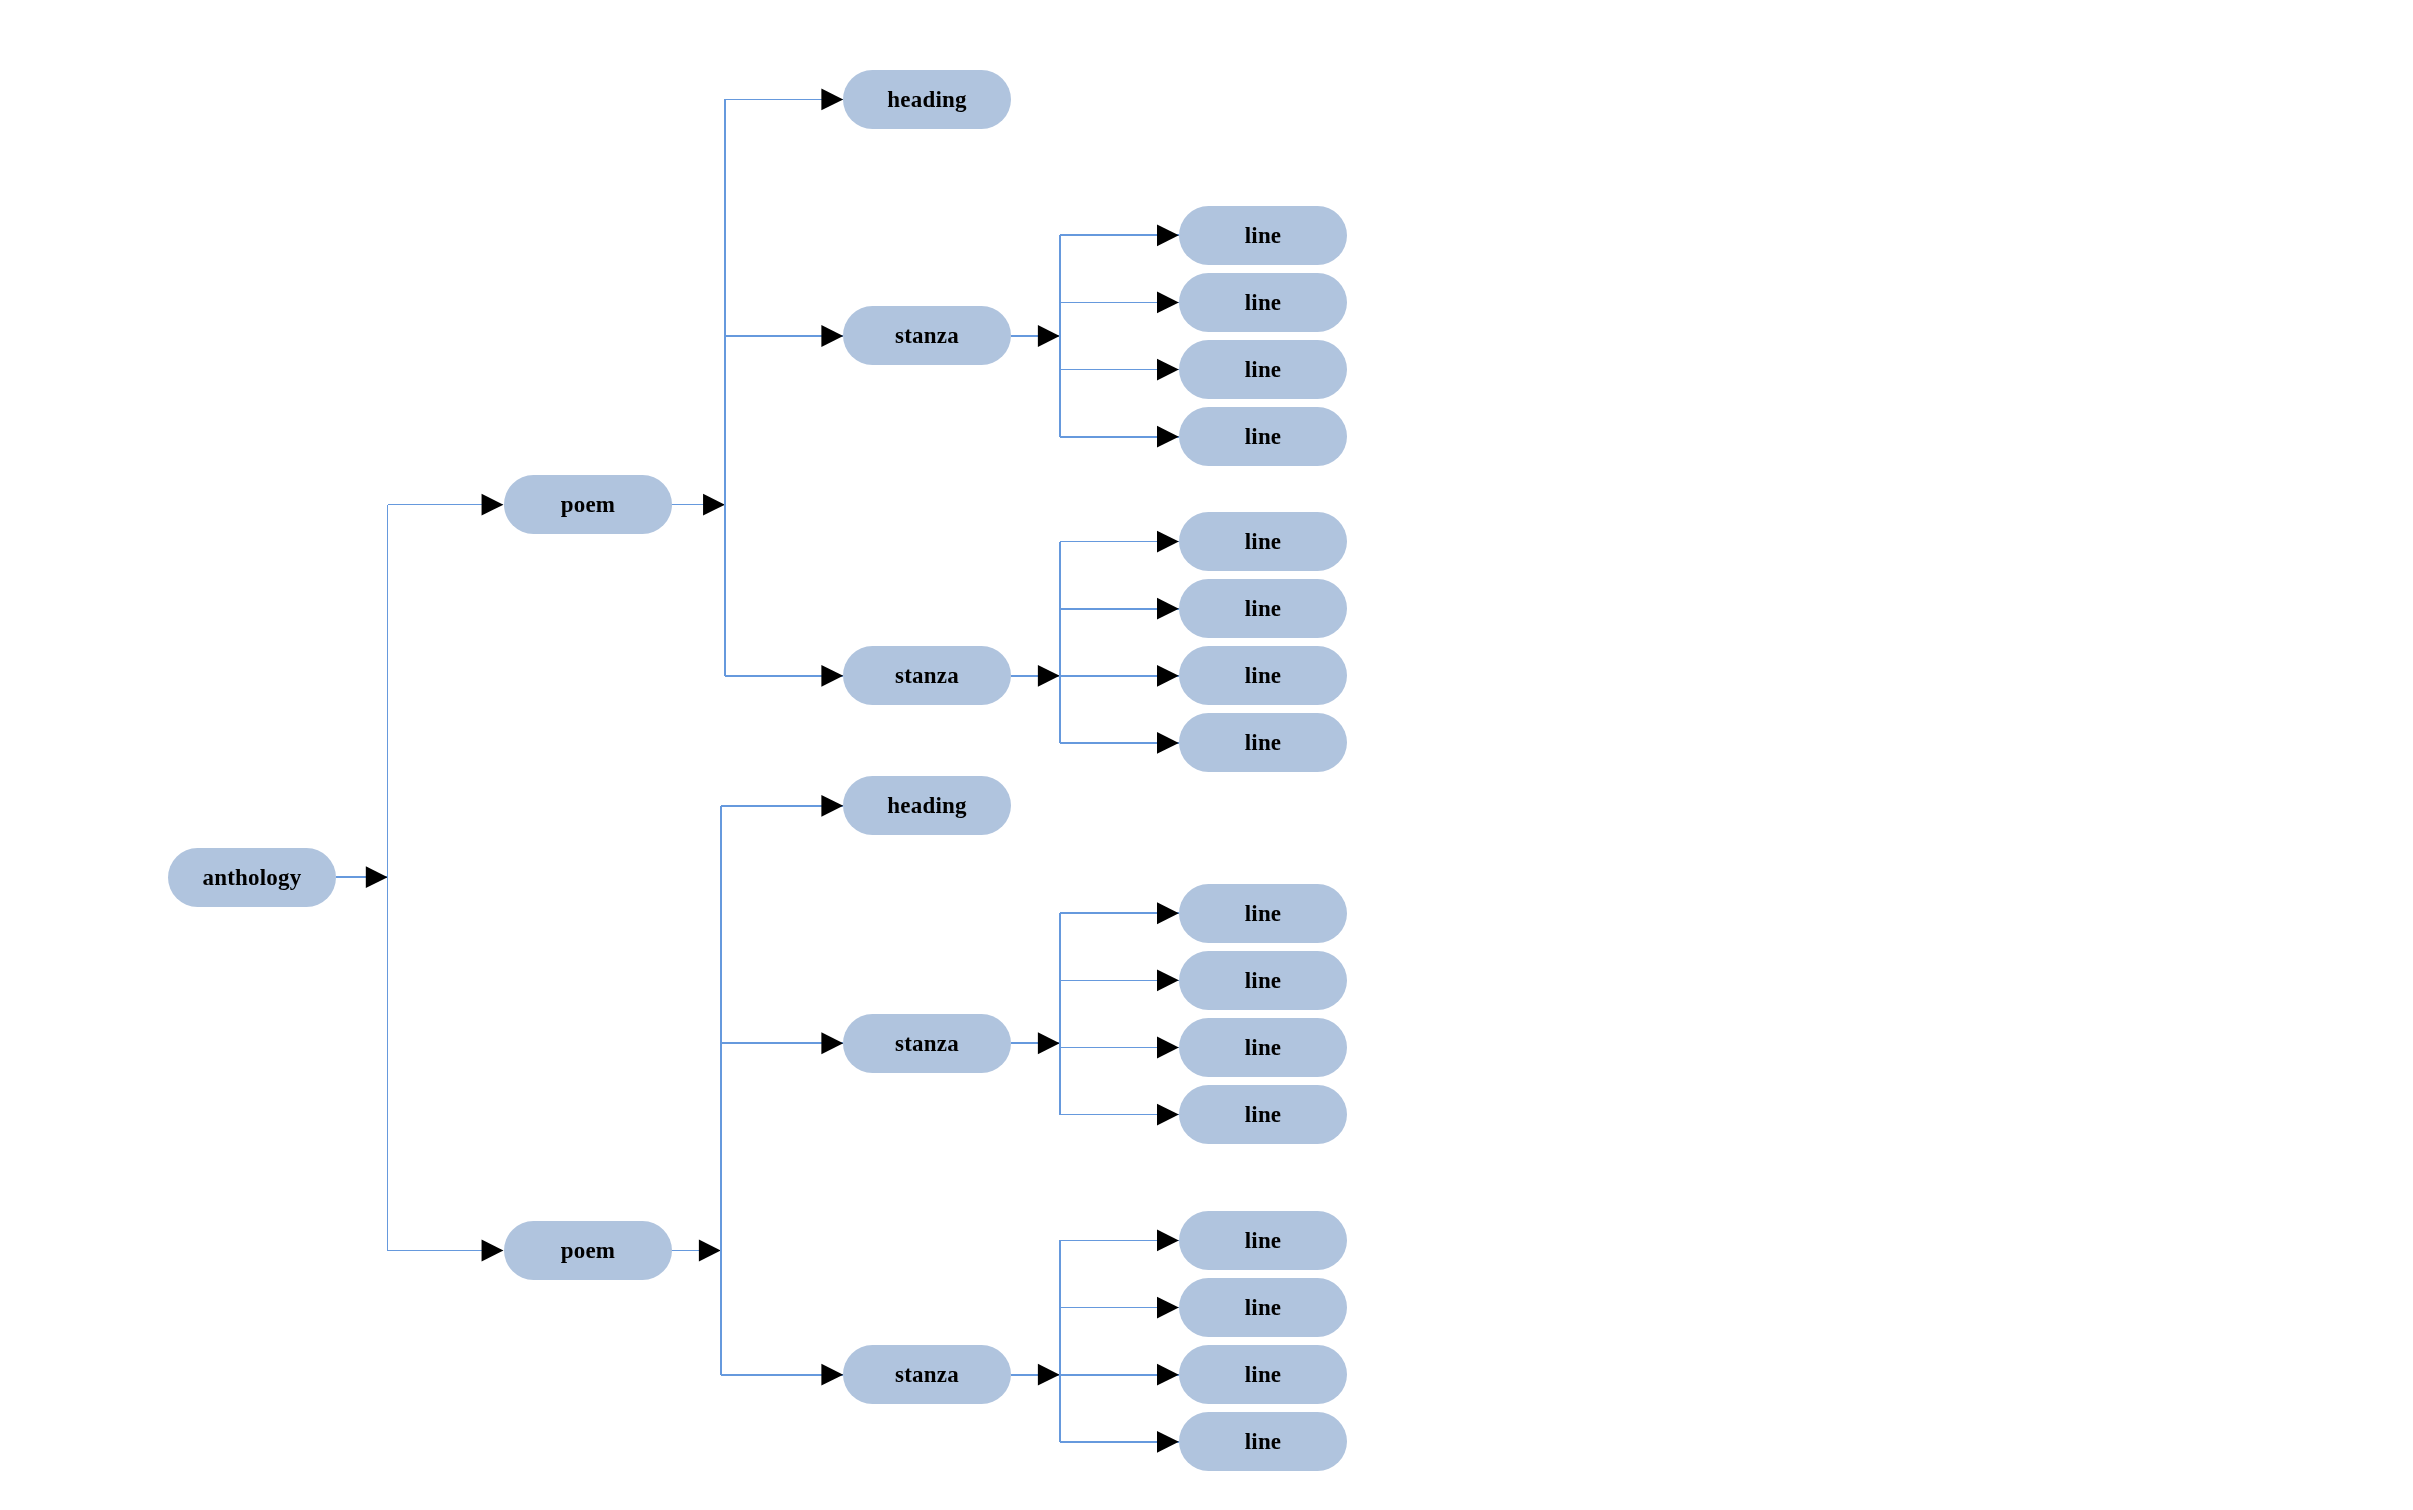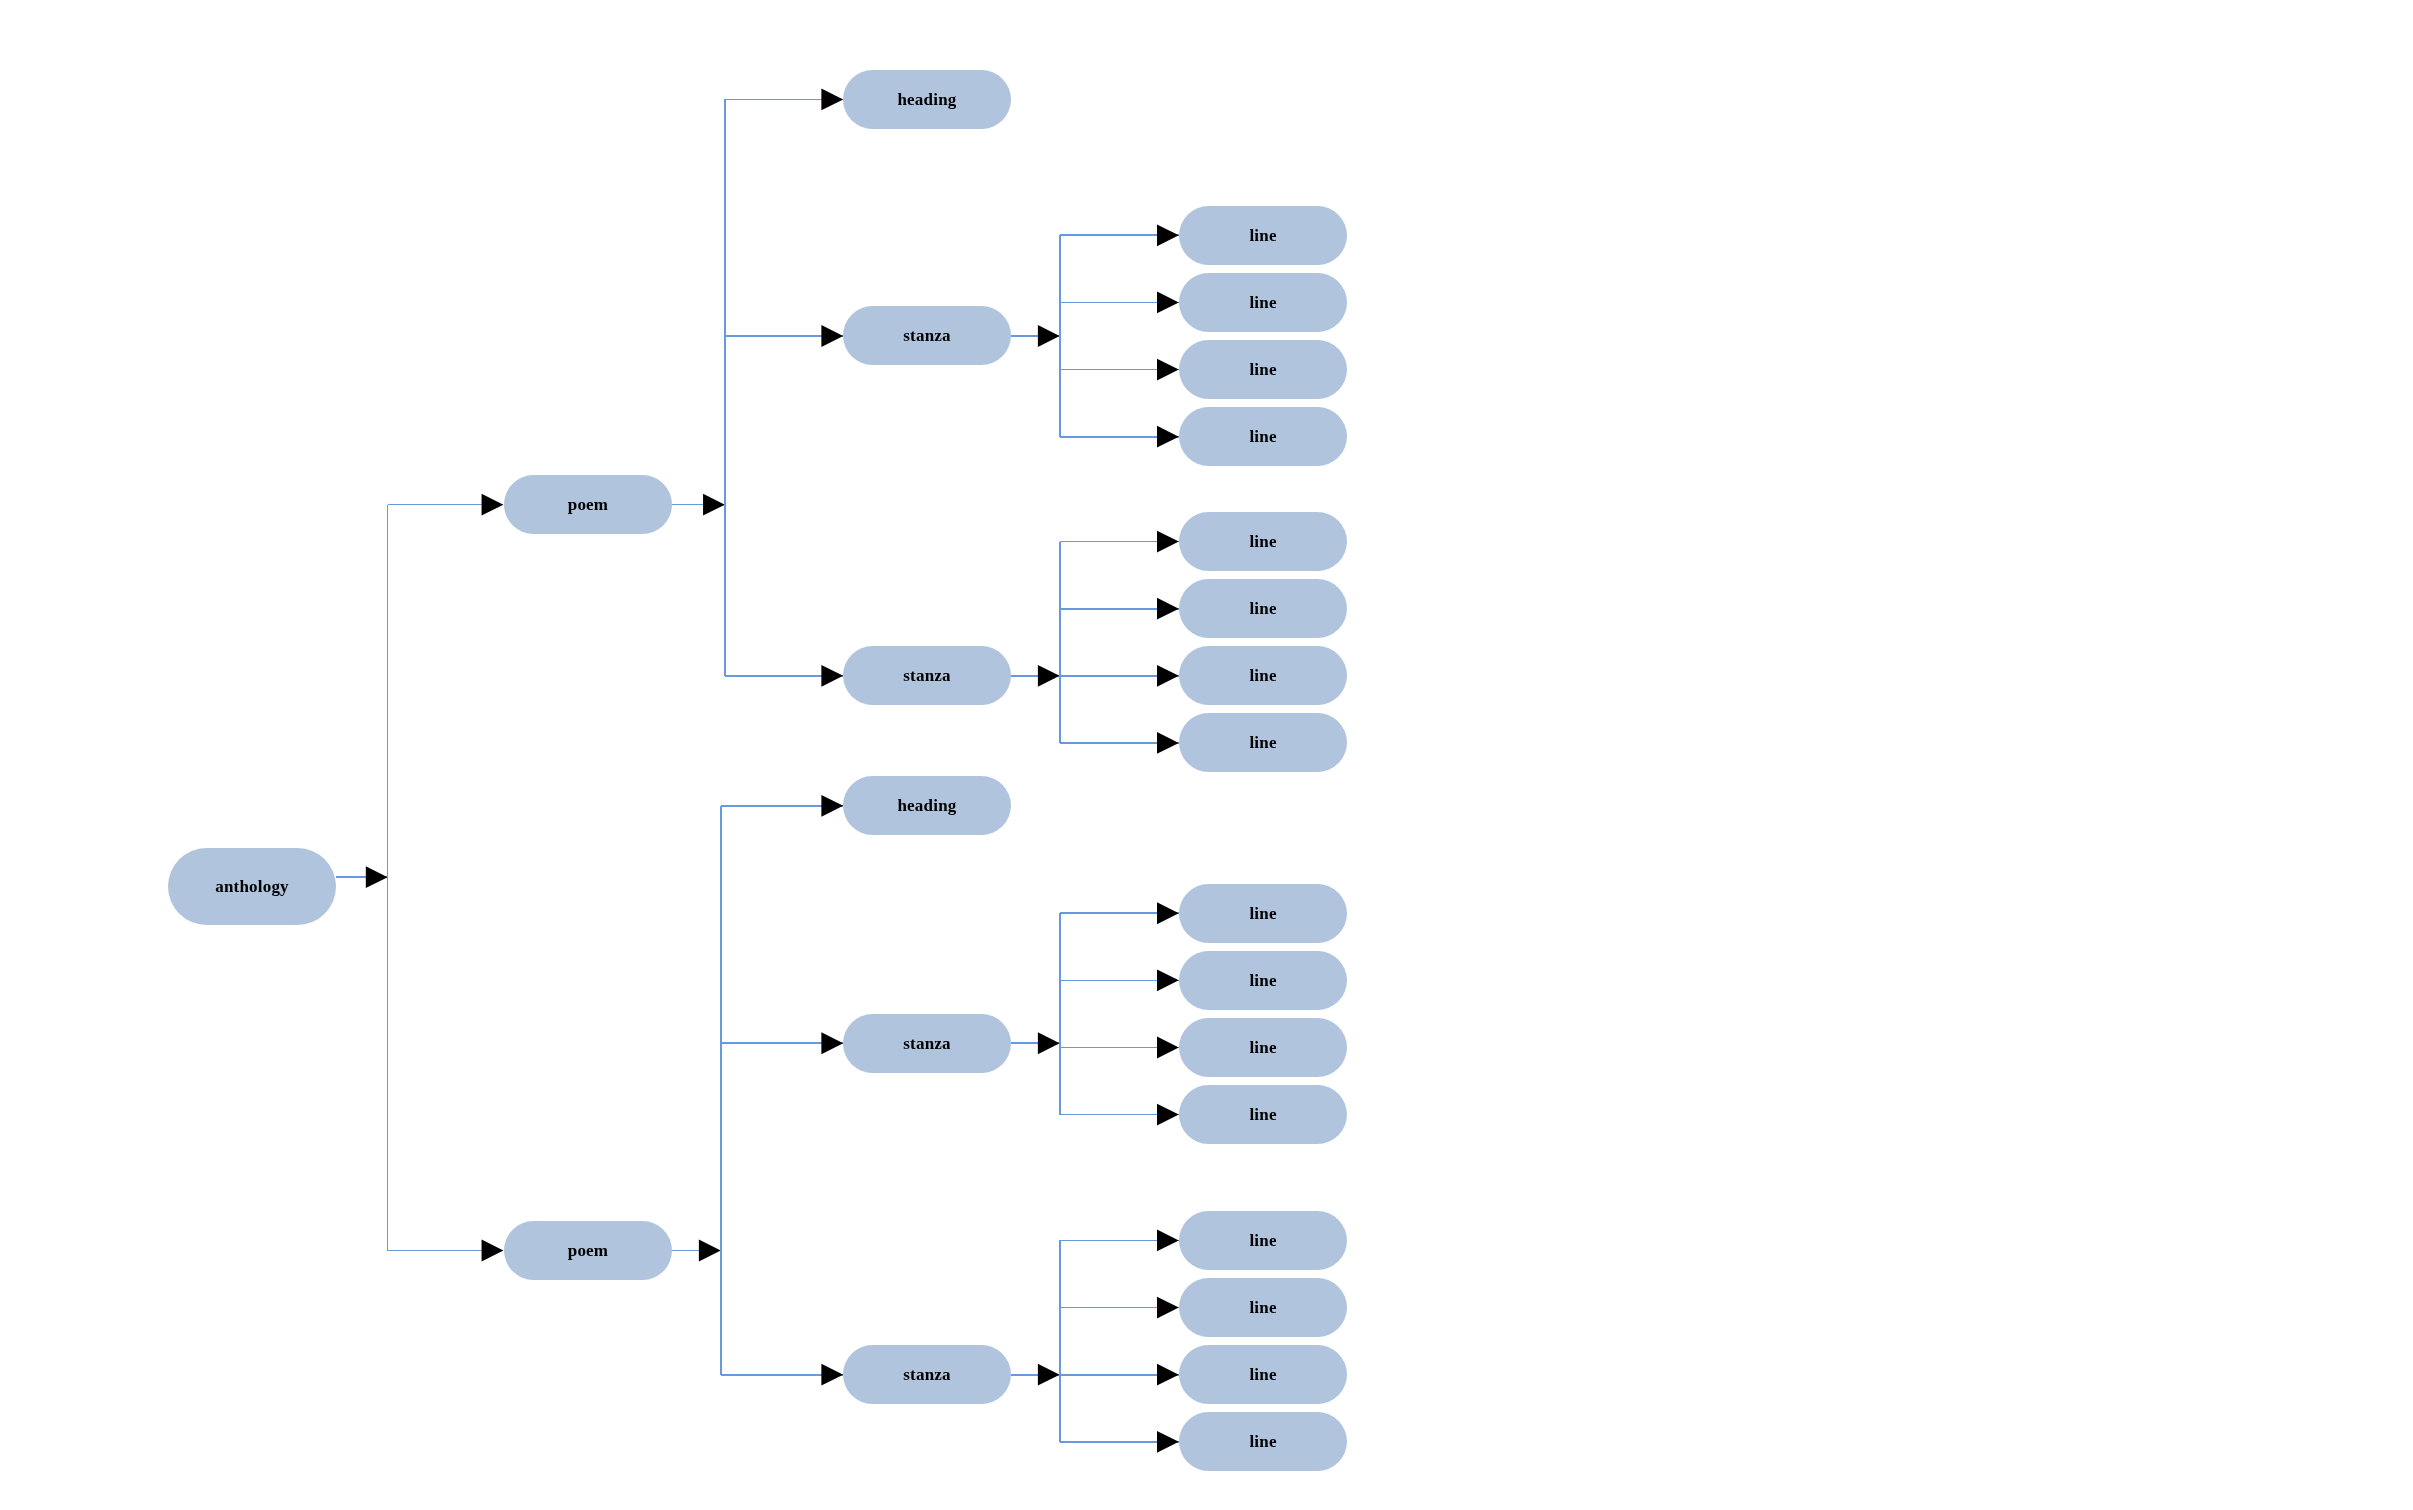--- a/index.html
+++ b/index.html
@@ -24,21 +24,21 @@
   }
   .node {
     position: absolute;
     display: flex;
     align-items: center;
     justify-content: center;
     box-sizing: border-box;
     border-radius: 838px;
     color: #000000;
     font-weight: bold;
-    font-size: 17px;
+    font-size: 23px;
     letter-spacing: 0.2px;
     white-space: nowrap;
     user-select: none;
   }
   .node-label {
     pointer-events: none;
   }
 </style>
 </head>
 <body>
@@ -108,21 +108,21 @@
       <line x1="1263" y1="1478" x2="1263" y2="1718" stroke="#6699dd" stroke-width="2" shape-rendering="crispEdges"></line>
       <line x1="1263" y1="1478" x2="1405" y2="1478" stroke="#6699dd" stroke-width="2" shape-rendering="crispEdges"></line>
       <polygon points="1379,1465 1379,1491 1405,1478" fill="#000000"></polygon>
       <line x1="1263" y1="1558" x2="1405" y2="1558" stroke="#6699dd" stroke-width="2" shape-rendering="crispEdges"></line>
       <polygon points="1379,1545 1379,1571 1405,1558" fill="#000000"></polygon>
       <line x1="1263" y1="1638" x2="1405" y2="1638" stroke="#6699dd" stroke-width="2" shape-rendering="crispEdges"></line>
       <polygon points="1379,1625 1379,1651 1405,1638" fill="#000000"></polygon>
       <line x1="1263" y1="1718" x2="1405" y2="1718" stroke="#6699dd" stroke-width="2" shape-rendering="crispEdges"></line>
       <polygon points="1379,1705 1379,1731 1405,1718" fill="#000000"></polygon>
     </svg>
-<div class="node" style="left: 168px; top: 848px; width: 168px; height: 77px; background: rgb(176, 196, 222); color: rgb(0, 0, 0);">
+<div class="node" style="left: 168px; top: 848px; width: 168px; height: 59px; background: rgb(176, 196, 222); color: rgb(0, 0, 0);">
       <span class="node-label">anthology</span>
     </div>
     <div class="node" style="left: 504px; top: 475px; width: 168px; height: 59px; background: rgb(176, 196, 222); color: rgb(0, 0, 0);">
       <span class="node-label">poem</span>
     </div>
     <div class="node" style="left: 504px; top: 1221px; width: 168px; height: 59px; background: rgb(176, 196, 222); color: rgb(0, 0, 0);">
       <span class="node-label">poem</span>
     </div>
     <div class="node" style="left: 843px; top: 70px; width: 168px; height: 59px; background: rgb(176, 196, 222); color: rgb(0, 0, 0);">
       <span class="node-label">heading</span>

